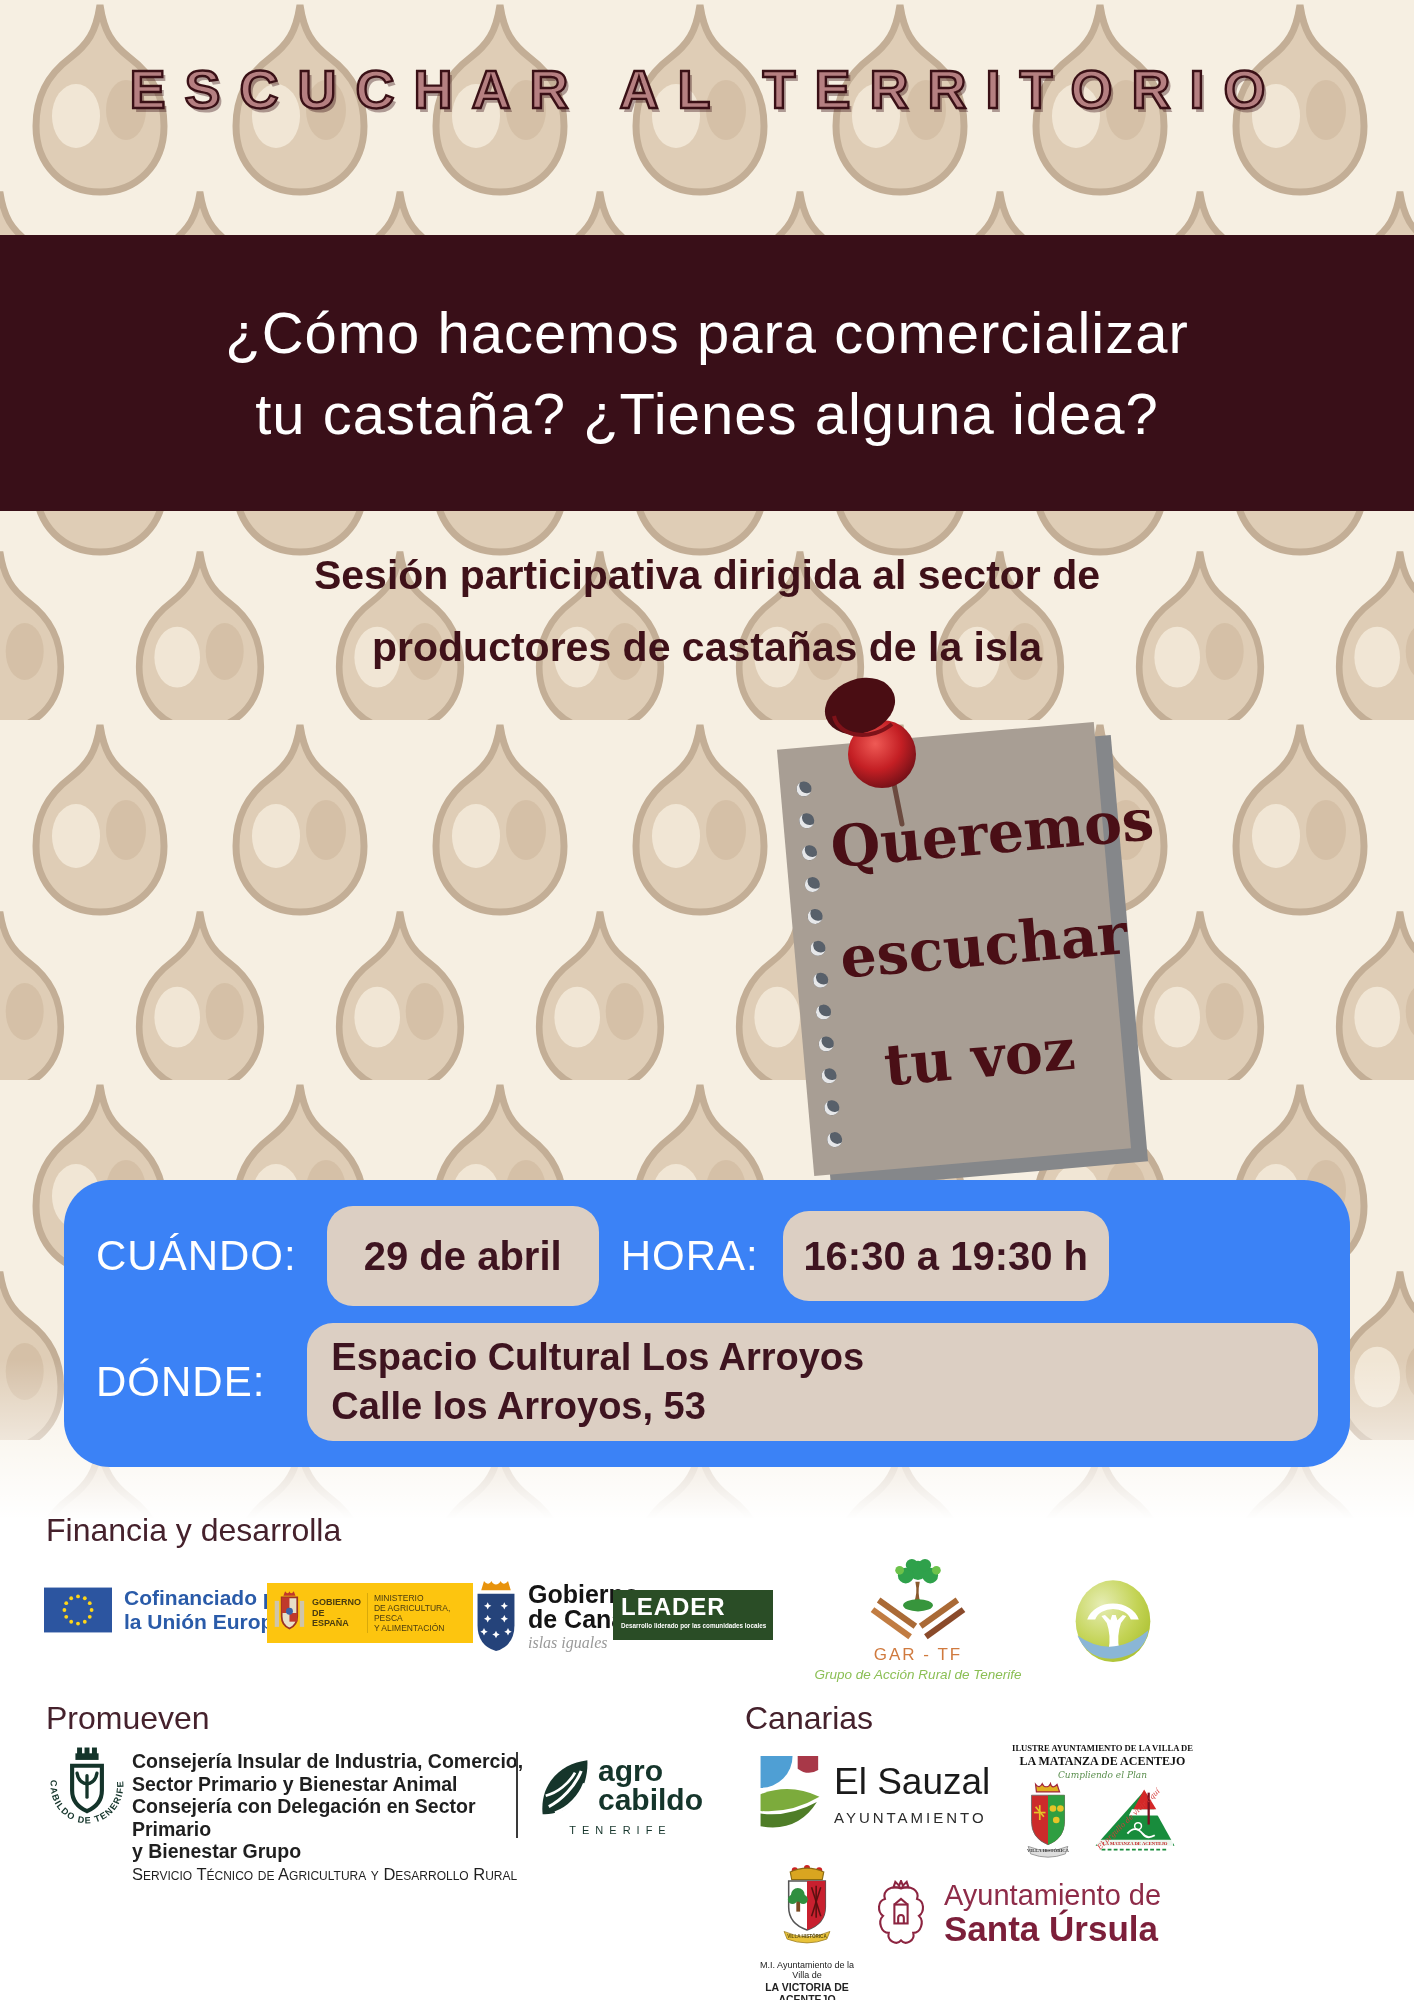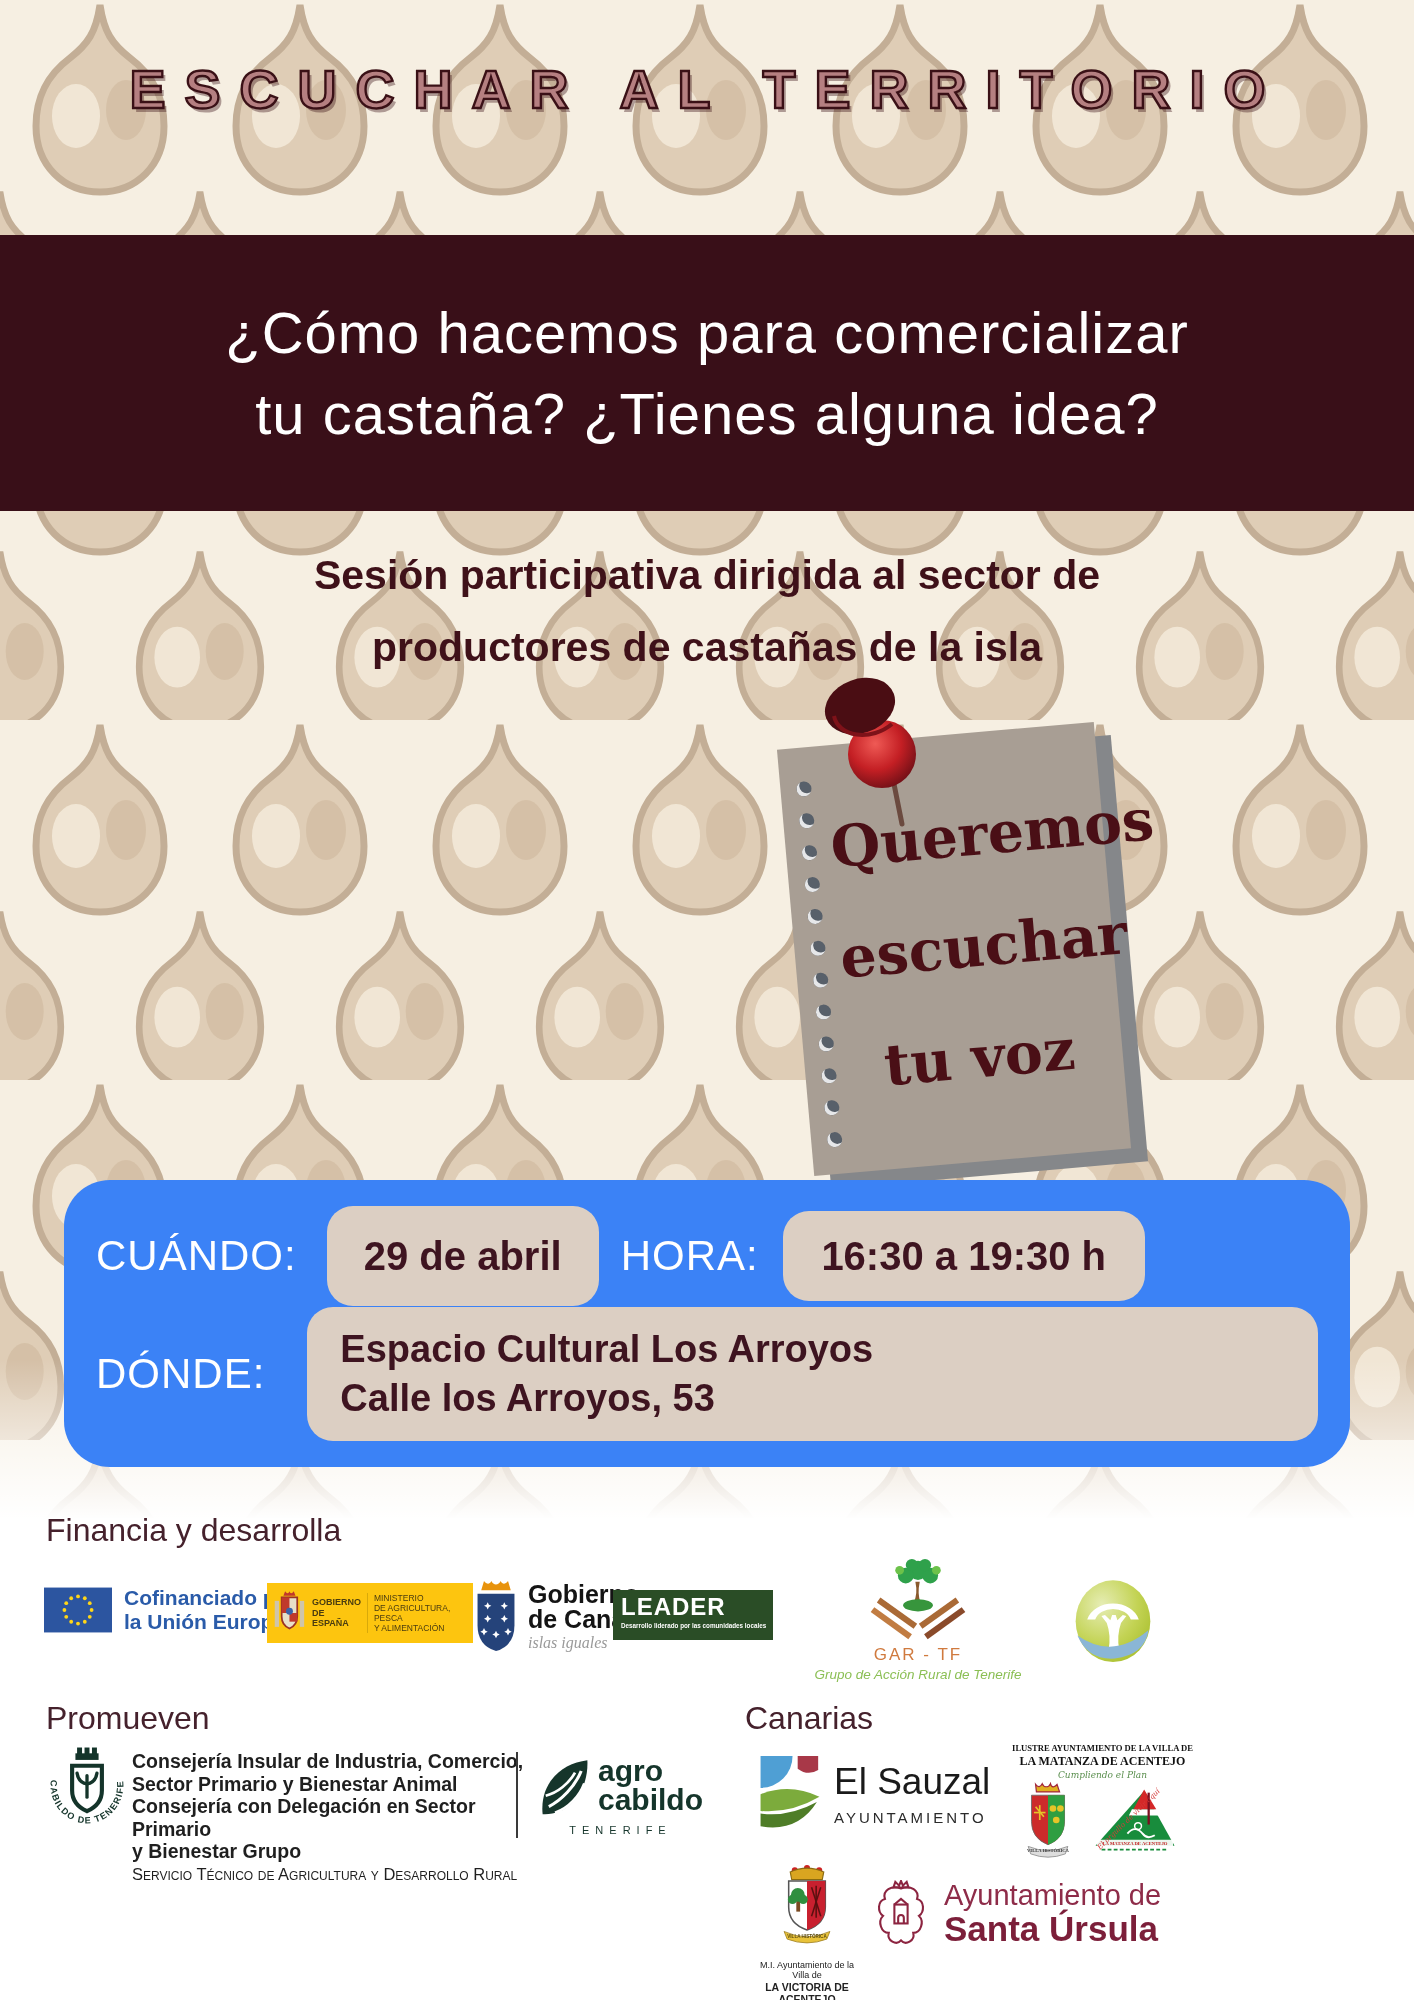--- a/index.html
+++ b/index.html
@@ -42,23 +42,23 @@
 
   
   .infobox{position:absolute;left:64px;top:1180px;width:1286px;height:287px;
     background:#3b82f6;border-radius:46px;padding:26px 32px;box-sizing:border-box;
     display:flex;flex-direction:column;justify-content:space-between;}
   .irow{display:flex;align-items:center;}
   .ilabel{color:#ffffff;font-size:42px;font-weight:400;letter-spacing:1px;}
   .pill{background:#dccfc3;border-radius:26px;color:#3e1420;font-weight:700;
     display:flex;flex-direction:column;justify-content:center;box-sizing:border-box;}
   .pill-date{width:272px;height:100px;align-items:center;font-size:40px;margin-left:30px;}
-  .pill-time{width:362px;height:90px;align-items:center;font-size:40px;margin-left:24px;}
-  .pill-place{width:1040px;height:134px;font-size:38px;line-height:1.3;
-    padding-left:33px;margin-left:42px;}
+  .pill-time{width:326px;height:90px;align-items:center;font-size:40px;margin-left:24px;}
+  .pill-place{width:1040px;height:118px;font-size:38px;line-height:1.3;
+    padding-left:24px;margin-left:42px;}
   .lbl-hora{margin-left:22px;}
 
   
   .sechead{position:absolute;color:#45212c;font-size:32px;font-weight:400;}
 
   
   .logo-item{position:absolute;display:flex;align-items:center;}
   .eu-text{margin-left:12px;color:#2a5ba9;font-weight:700;font-size:21px;line-height:1.15;}
   .spain-box{background:#fdc50f;width:206px;height:60px;display:flex;align-items:center;
     padding:2px 6px;box-sizing:border-box;gap:6px;}

